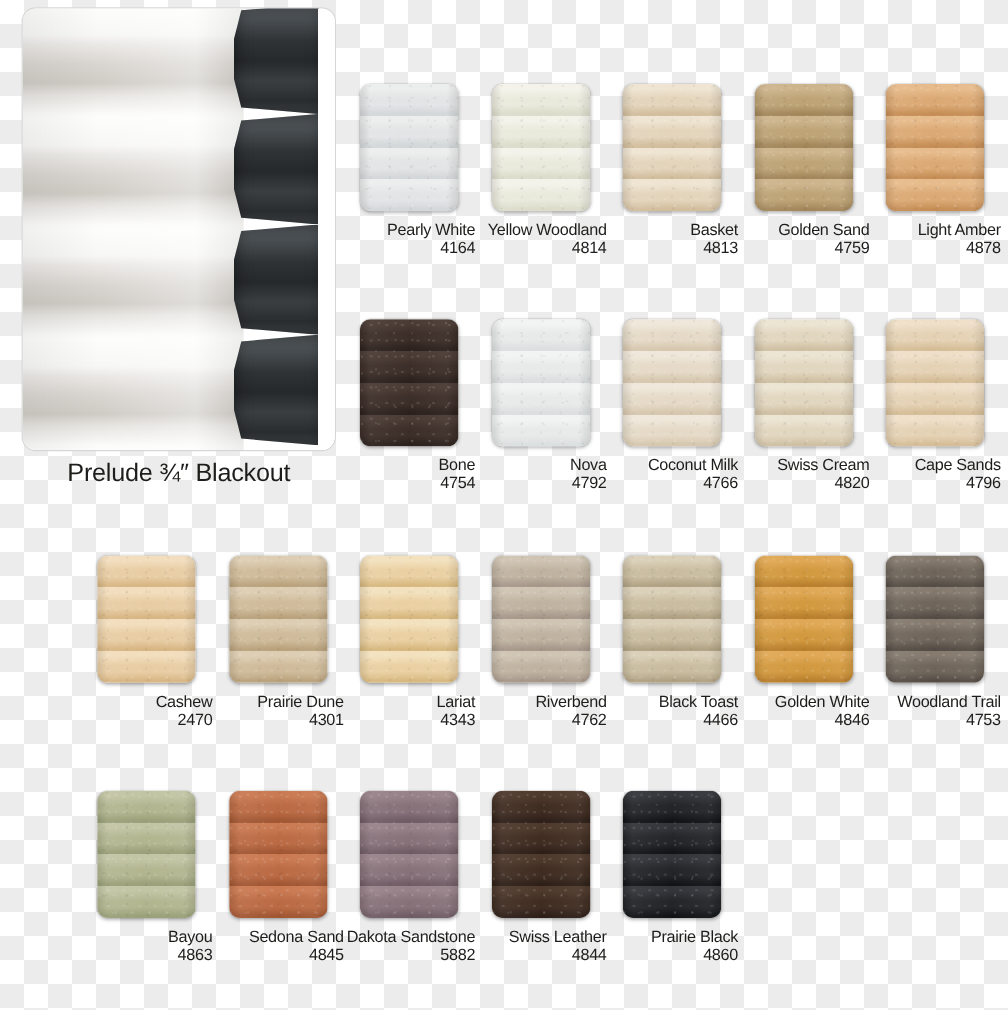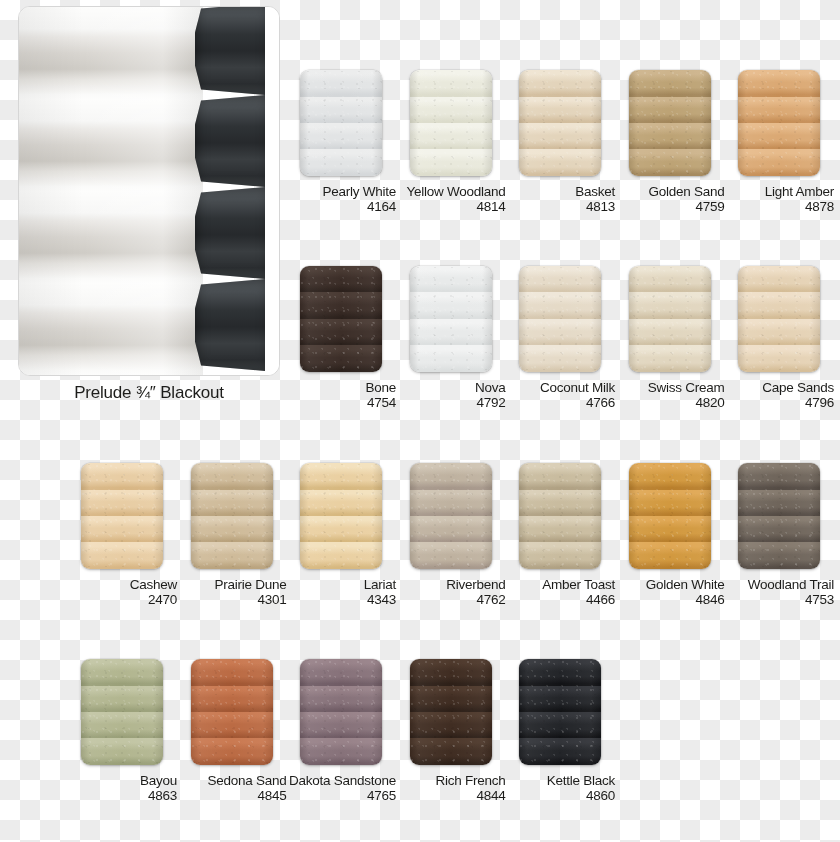--- a/index.html
+++ b/index.html
@@ -89,21 +89,21 @@
     width: 16px;
     height: 100%;
     background: #ffffff;
   }
   #hero-caption {
     position: absolute;
     left: 18px;
     top: 383px;
     width: 262px;
     text-align: center;
-    font-size: 17px;
+    font-size: 21px;
     color: #1d1d1b;
     letter-spacing: -0.2px;
   }
 
   
   .swatch-cell {
     position: absolute;
     width: 110px;
     text-align: right;
   }
@@ -287,21 +287,21 @@
         <div class="side"></div>
       </div>
       <div class="sw-name">Riverbend</div>
       <div class="sw-code">4762</div>
     </div>
     <div class="swatch-cell" style="left: 505px; top: 463px;">
       <div class="swatch">
         <div class="tex" style="background: linear-gradient(rgb(218, 207, 183) 0px, rgb(218, 207, 183) 4.2px, rgb(201, 188, 159) 12.2px, rgb(201, 188, 159) 17.5px, rgb(176, 161, 131) 24.6px, rgb(176, 161, 131) 26.5px, rgb(218, 207, 183) 26.5px, rgb(218, 207, 183) 30.7px, rgb(201, 188, 159) 38.7px, rgb(201, 188, 159) 44px, rgb(176, 161, 131) 51.1px, rgb(176, 161, 131) 53px, rgb(218, 207, 183) 53px, rgb(218, 207, 183) 57.2px, rgb(201, 188, 159) 65.2px, rgb(201, 188, 159) 70.5px, rgb(176, 161, 131) 77.6px, rgb(176, 161, 131) 79.5px, rgb(218, 207, 183) 79.5px, rgb(218, 207, 183) 83.7px, rgb(201, 188, 159) 91.7px, rgb(201, 188, 159) 97px, rgb(176, 161, 131) 104.1px, rgb(176, 161, 131) 106px);"></div>
         <div class="side"></div>
       </div>
-      <div class="sw-name">Amber Toast</div>
+      <div class="sw-name">Black Toast</div>
       <div class="sw-code">4466</div>
     </div>
     <div class="swatch-cell" style="left: 614.5px; top: 463px;">
       <div class="swatch">
         <div class="tex" style="background: linear-gradient(rgb(224, 168, 85) 0px, rgb(224, 168, 85) 4.2px, rgb(210, 153, 63) 12.2px, rgb(210, 153, 63) 17.5px, rgb(185, 127, 44) 24.6px, rgb(185, 127, 44) 26.5px, rgb(224, 168, 85) 26.5px, rgb(224, 168, 85) 30.7px, rgb(210, 153, 63) 38.7px, rgb(210, 153, 63) 44px, rgb(185, 127, 44) 51.1px, rgb(185, 127, 44) 53px, rgb(224, 168, 85) 53px, rgb(224, 168, 85) 57.2px, rgb(210, 153, 63) 65.2px, rgb(210, 153, 63) 70.5px, rgb(185, 127, 44) 77.6px, rgb(185, 127, 44) 79.5px, rgb(224, 168, 85) 79.5px, rgb(224, 168, 85) 83.7px, rgb(210, 153, 63) 91.7px, rgb(210, 153, 63) 97px, rgb(185, 127, 44) 104.1px, rgb(185, 127, 44) 106px);"></div>
         <div class="side"></div>
       </div>
       <div class="sw-name">Golden White</div>
       <div class="sw-code">4846</div>
     </div>
@@ -328,31 +328,31 @@
       </div>
       <div class="sw-name">Sedona Sand</div>
       <div class="sw-code">4845</div>
     </div>
     <div class="swatch-cell" style="left: 286px; top: 659px;">
       <div class="swatch">
         <div class="tex" style="background: linear-gradient(rgb(152, 130, 137) 0px, rgb(152, 130, 137) 4.2px, rgb(135, 114, 122) 12.2px, rgb(135, 114, 122) 17.5px, rgb(112, 92, 101) 24.6px, rgb(112, 92, 101) 26.5px, rgb(152, 130, 137) 26.5px, rgb(152, 130, 137) 30.7px, rgb(135, 114, 122) 38.7px, rgb(135, 114, 122) 44px, rgb(112, 92, 101) 51.1px, rgb(112, 92, 101) 53px, rgb(152, 130, 137) 53px, rgb(152, 130, 137) 57.2px, rgb(135, 114, 122) 65.2px, rgb(135, 114, 122) 70.5px, rgb(112, 92, 101) 77.6px, rgb(112, 92, 101) 79.5px, rgb(152, 130, 137) 79.5px, rgb(152, 130, 137) 83.7px, rgb(135, 114, 122) 91.7px, rgb(135, 114, 122) 97px, rgb(112, 92, 101) 104.1px, rgb(112, 92, 101) 106px);"></div>
         <div class="side"></div>
       </div>
       <div class="sw-name">Dakota Sandstone</div>
-      <div class="sw-code">4765</div>
+      <div class="sw-code">5882</div>
     </div>
     <div class="swatch-cell" style="left: 395.5px; top: 659px;">
       <div class="swatch">
         <div class="tex" style="background: linear-gradient(rgb(78, 57, 44) 0px, rgb(78, 57, 44) 4.2px, rgb(64, 45, 34) 12.2px, rgb(64, 45, 34) 17.5px, rgb(46, 32, 24) 24.6px, rgb(46, 32, 24) 26.5px, rgb(78, 57, 44) 26.5px, rgb(78, 57, 44) 30.7px, rgb(64, 45, 34) 38.7px, rgb(64, 45, 34) 44px, rgb(46, 32, 24) 51.1px, rgb(46, 32, 24) 53px, rgb(78, 57, 44) 53px, rgb(78, 57, 44) 57.2px, rgb(64, 45, 34) 65.2px, rgb(64, 45, 34) 70.5px, rgb(46, 32, 24) 77.6px, rgb(46, 32, 24) 79.5px, rgb(78, 57, 44) 79.5px, rgb(78, 57, 44) 83.7px, rgb(64, 45, 34) 91.7px, rgb(64, 45, 34) 97px, rgb(46, 32, 24) 104.1px, rgb(46, 32, 24) 106px);"></div>
         <div class="side"></div>
       </div>
-      <div class="sw-name">Rich French</div>
+      <div class="sw-name">Swiss Leather</div>
       <div class="sw-code">4844</div>
     </div>
     <div class="swatch-cell" style="left: 505px; top: 659px;">
       <div class="swatch">
         <div class="tex" style="background: linear-gradient(rgb(51, 53, 58) 0px, rgb(51, 53, 58) 4.2px, rgb(35, 37, 41) 12.2px, rgb(35, 37, 41) 17.5px, rgb(18, 19, 22) 24.6px, rgb(18, 19, 22) 26.5px, rgb(51, 53, 58) 26.5px, rgb(51, 53, 58) 30.7px, rgb(35, 37, 41) 38.7px, rgb(35, 37, 41) 44px, rgb(18, 19, 22) 51.1px, rgb(18, 19, 22) 53px, rgb(51, 53, 58) 53px, rgb(51, 53, 58) 57.2px, rgb(35, 37, 41) 65.2px, rgb(35, 37, 41) 70.5px, rgb(18, 19, 22) 77.6px, rgb(18, 19, 22) 79.5px, rgb(51, 53, 58) 79.5px, rgb(51, 53, 58) 83.7px, rgb(35, 37, 41) 91.7px, rgb(35, 37, 41) 97px, rgb(18, 19, 22) 104.1px, rgb(18, 19, 22) 106px);"></div>
         <div class="side"></div>
       </div>
-      <div class="sw-name">Kettle Black</div>
+      <div class="sw-name">Prairie Black</div>
       <div class="sw-code">4860</div>
     </div>
   </div>
 
 </body></html>

